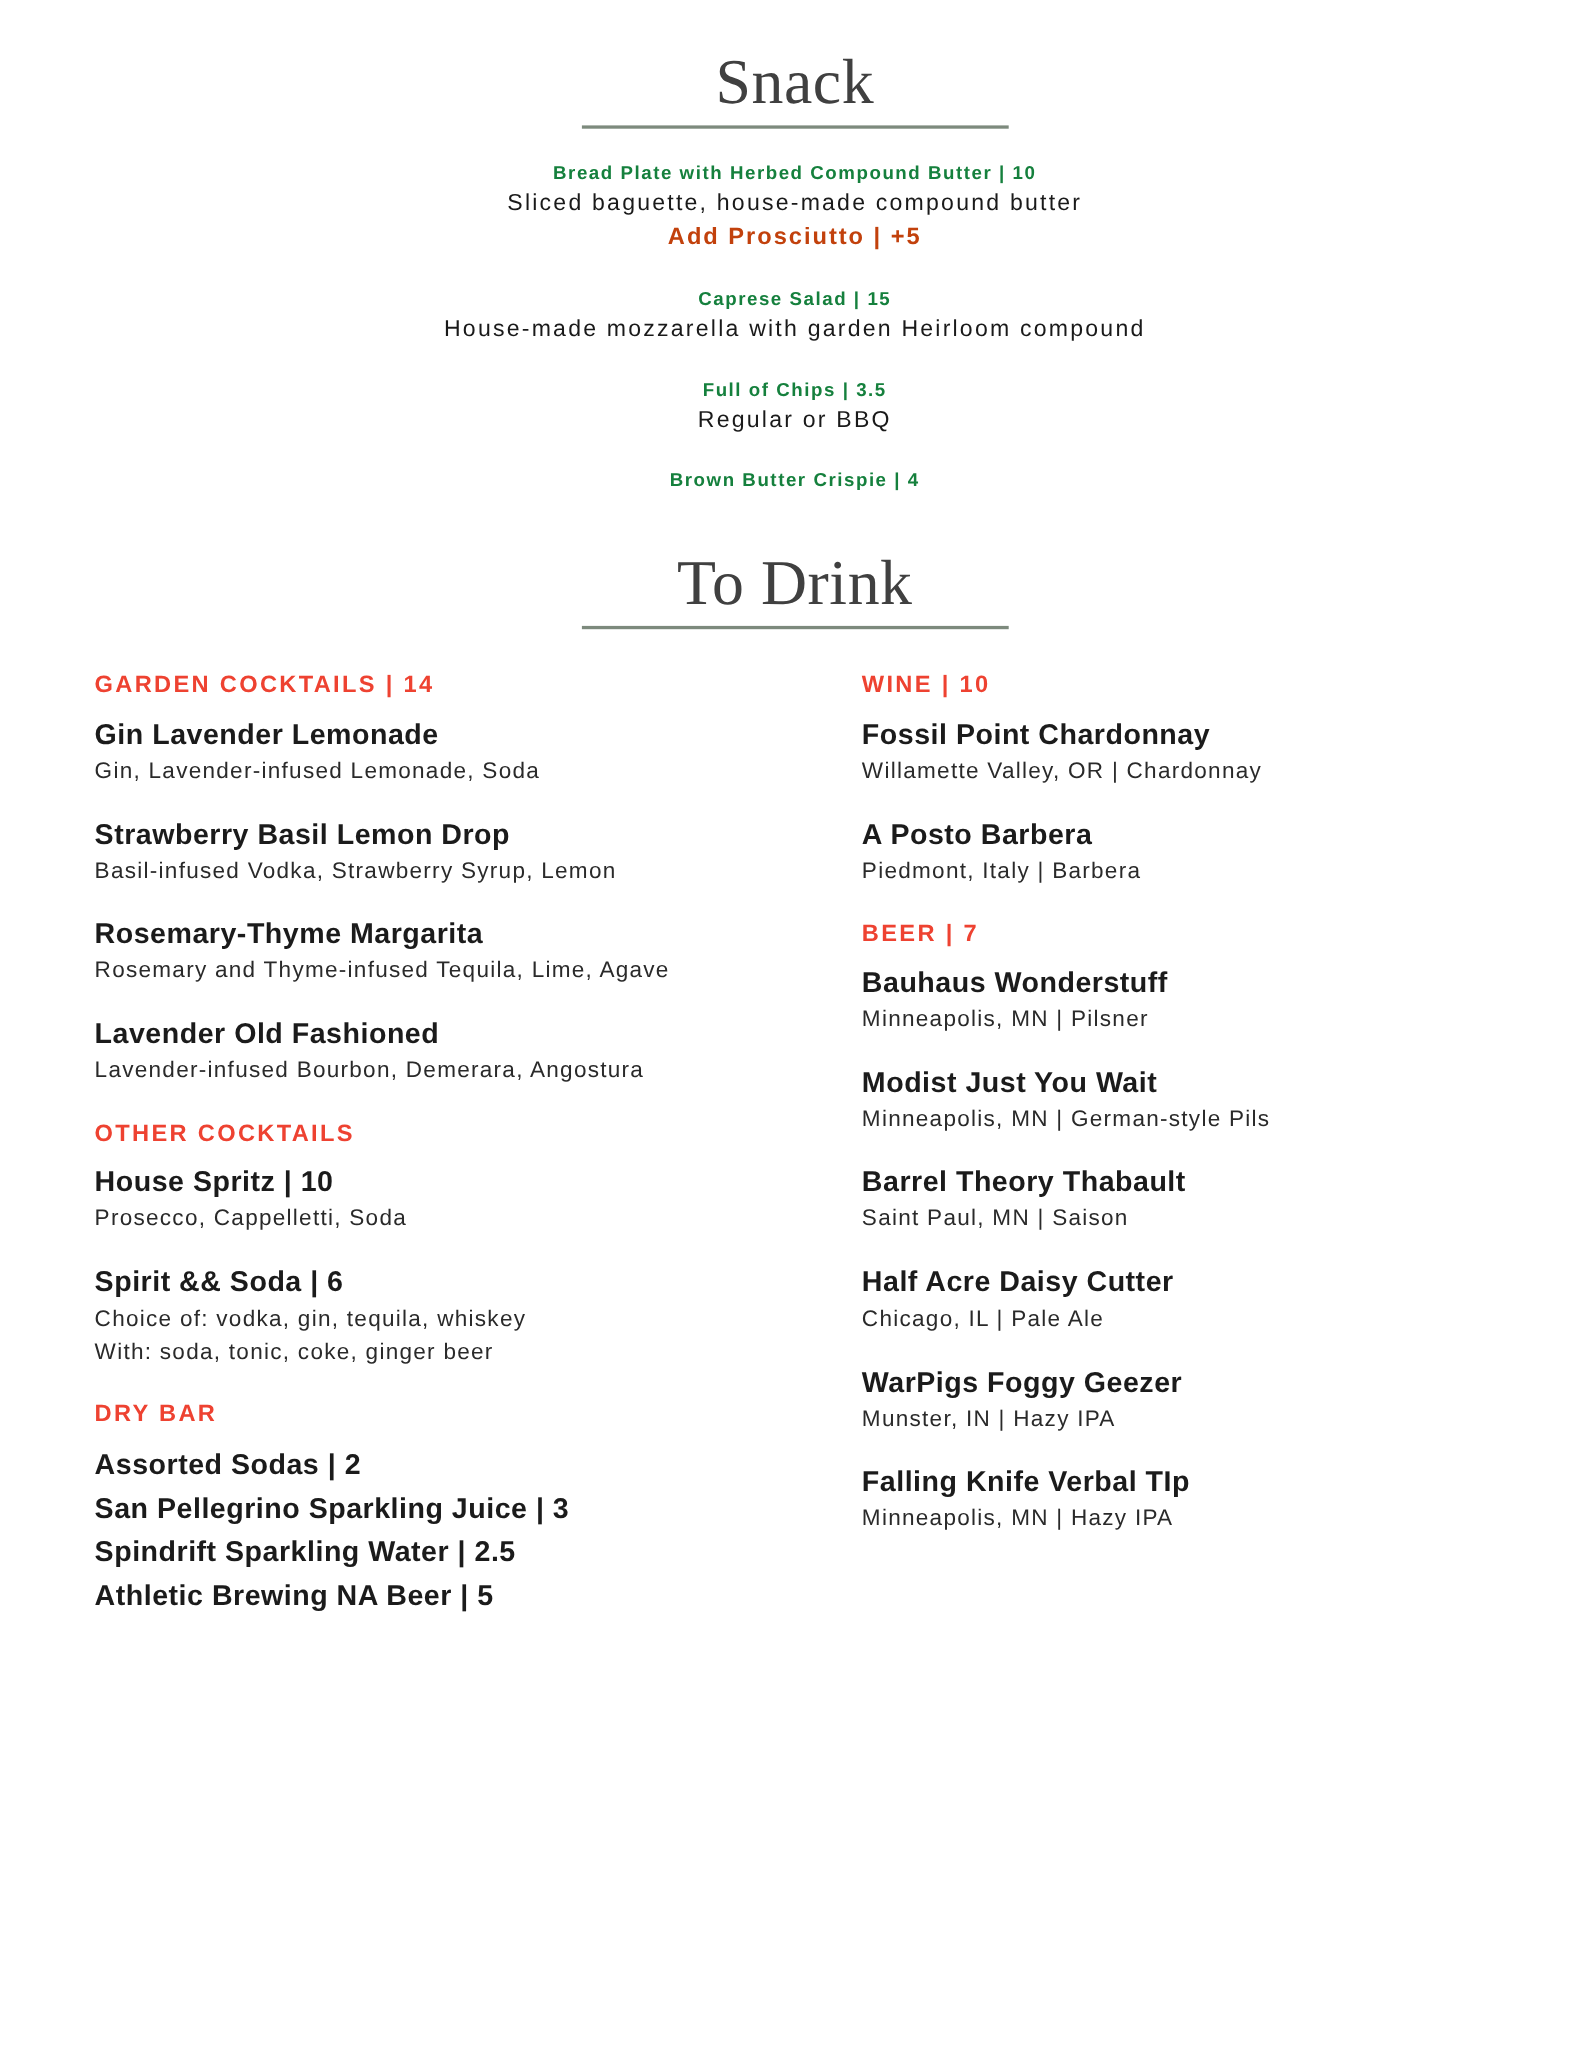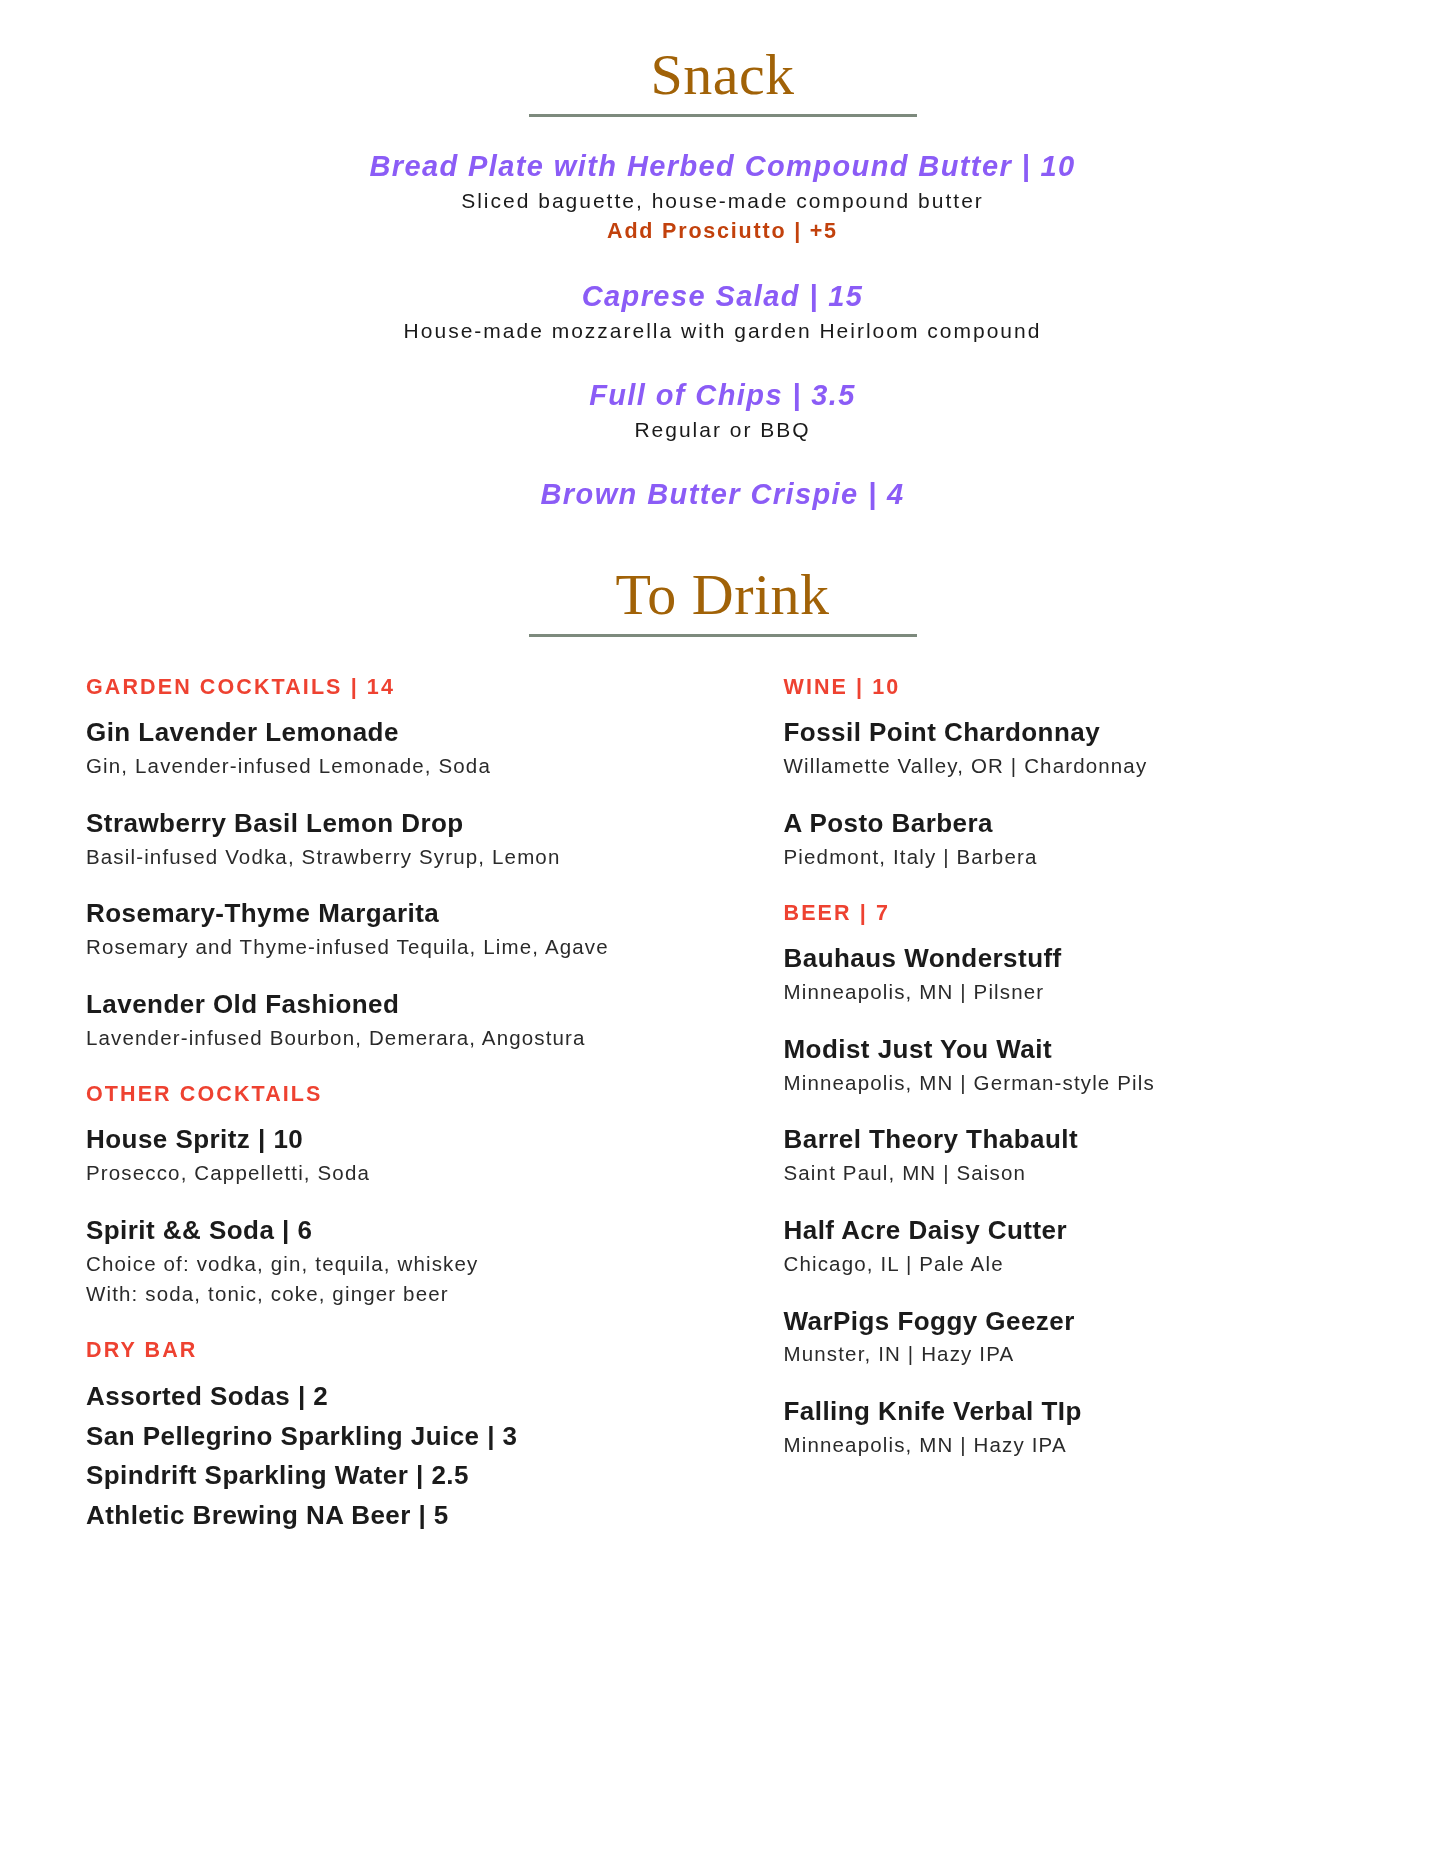--- a/index.html
+++ b/index.html
@@ -23,21 +23,21 @@
     position: relative;
   }
 
   
   .section-head {
     text-align: center;
     margin: 0;
   }
   .section-head .title {
     font-family: "Liberation Serif", serif;
-    color: #a16207;
+    color: #404040;
     font-size: 58px;
     font-weight: 400;
     line-height: 1.0;
     letter-spacing: 0.5px;
     display: block;
   }
   .head-rule {
     width: 390px;
     height: 0;
     border-top: 3px solid #7d8a7d;
@@ -54,26 +54,25 @@
   .snack-list {
     margin: 0 auto;
     padding-top: 30px;
     width: 1000px;
     text-align: center;
   }
   .snack-item { margin-bottom: 30px; }
   .snack-item:last-child { margin-bottom: 0; }
 
   .snack-name {
-    font-size: 29px;
+    font-size: 17px;
     font-weight: bold;
     letter-spacing: 1.4px;
-    color: #8b5cf6;
+    color: #15803d;
     line-height: 1.35;
-    font-style: italic;
   }
   .snack-desc {
     font-size: 21px;
     font-weight: 400;
     letter-spacing: 2.0px;
     color: #1a1a1a;
     line-height: 1.42;
   }
   .snack-addon {
     font-size: 21.5px;

